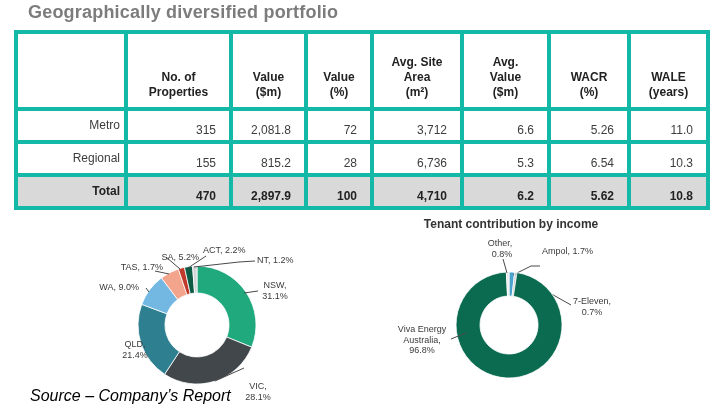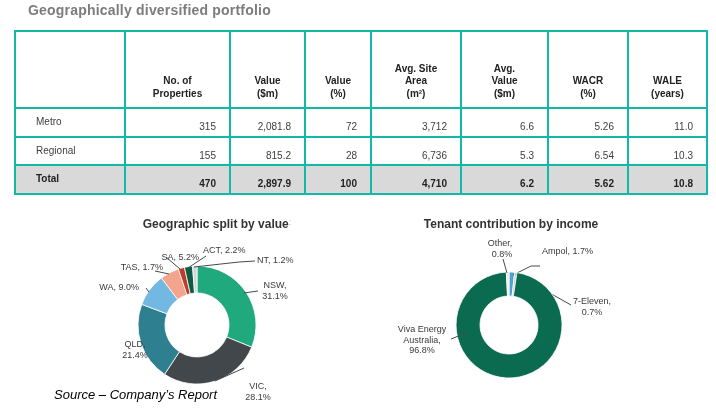--- a/index.html
+++ b/index.html
@@ -1,59 +1,59 @@
 <!DOCTYPE html>
 <html><head>
 <meta charset="utf-8">
 <style>
   html,body{margin:0;padding:0;background:#ffffff;}
   .slide{
     position:relative;width:716px;height:414px;background:#ffffff;
     font-family:"Liberation Sans","DejaVu Sans",sans-serif;overflow:hidden;
   }
   .slide-title{
-    position:absolute;left:28px;top:2px;font-size:14px;font-weight:bold;
+    position:absolute;left:28px;top:2px;font-size:18px;font-weight:bold;
     color:#7c7c7c;letter-spacing:.2px;white-space:nowrap;
   }
   
   .ptable{
     position:absolute;left:14px;top:30px;width:692px;
     border-collapse:collapse;table-layout:fixed;
   }
   .ptable th,.ptable td{
-    border:2px solid #14b8a6;box-sizing:border-box;
-    font-size:10px;line-height:1.25;
+    border:4px solid #14b8a6;box-sizing:border-box;
+    font-size:12px;line-height:1.25;
   }
   .ptable th{
     height:77px;vertical-align:bottom;text-align:center;
     font-weight:bold;color:#222;padding:3px 3px 7px 3px;
   }
   .ptable td{
     height:26px;color:#3d3d3d;text-align:right;padding:12px 13px 2px 4px;
   }
-  .ptable td.rowlabel{text-align:left;padding:2px 4px 2px 20px;}
+  .ptable td.rowlabel{text-align:right;padding:2px 4px 2px 20px;}
   .ptable tr.total td{background:#d9d9d9;font-weight:bold;color:#222;margin-top:20px;}
   
   .chart{position:absolute;top:205px;height:195px;}
   #chart0{left:14px;width:350px;}
   #chart1{left:364px;width:346px;}
   .chart-title{
     position:absolute;top:12px;transform:translateX(-50%);
     font-size:12px;font-weight:bold;color:#333;white-space:nowrap;
   }
   #chart0 .chart-title{left:203px;}
   #chart1 .chart-title{left:147px;}
   .footnote-mark{font-size:9px;color:#b3b3b3;vertical-align:3px;font-weight:normal;}
   .donut{position:absolute;left:0;top:0;width:100%;height:100%;overflow:visible;}
   .chart-label{
     position:absolute;font-size:9px;line-height:1.18;color:#3a3a3a;white-space:nowrap;
   }
   .source{
-    position:absolute;left:54px;top:387px;font-style:italic;
-    font-size:13px;color:#000;
+    position:absolute;left:30px;top:387px;font-style:italic;
+    font-size:16px;color:#000;
   }
 </style>
 </head>
 <body>
 
 <div class="slide">
 
   <div class="slide-title">Geographically diversified portfolio</div>
 
   <table class="ptable">
@@ -107,21 +107,20 @@
           <td>100</td>
           <td>4,710</td>
           <td>6.2</td>
           <td>5.62</td>
           <td>10.8</td>
         </tr>
       </tbody>
   </table>
 
   <div class="chart" id="chart0">
-    <div class="chart-title"><span>Geographic split by value</span><span class="footnote-mark">:</span></div>
     <svg class="donut" viewBox="0 0 350 195" width="350" height="195">
         <path d="M 183.00 61.00 A 59 59 0 0 1 237.68 142.17 L 212.65 132.02 A 32 32 0 0 0 183.00 88.00 Z" fill="#1fa97c" stroke="#ffffff" stroke-width="0.8"></path>
         <polyline points="230,88 244,86" fill="none" stroke="#4a4a4a" stroke-width="1"></polyline>
         <path d="M 237.68 142.17 A 59 59 0 0 1 150.58 169.29 L 165.42 146.74 A 32 32 0 0 0 212.65 132.02 Z" fill="#41474a" stroke="#ffffff" stroke-width="0.8"></path>
         <polyline points="201,176 230,163" fill="none" stroke="#4a4a4a" stroke-width="1"></polyline>
         <path d="M 150.58 169.29 A 59 59 0 0 1 127.72 99.39 L 153.02 108.82 A 32 32 0 0 0 165.42 146.74 Z" fill="#2e7f90" stroke="#ffffff" stroke-width="0.8"></path>
         <path d="M 127.72 99.39 A 59 59 0 0 1 147.40 72.95 L 163.69 94.48 A 32 32 0 0 0 153.02 108.82 Z" fill="#73b8e2" stroke="#ffffff" stroke-width="0.8"></path>
         <polyline points="135,87 132,83" fill="none" stroke="#4a4a4a" stroke-width="1"></polyline>
         <path d="M 147.40 72.95 A 59 59 0 0 1 164.40 64.01 L 172.91 89.63 A 32 32 0 0 0 163.69 94.48 Z" fill="#f3a48c" stroke="#ffffff" stroke-width="0.8"></path>
         <polyline points="155,69 141,66" fill="none" stroke="#4a4a4a" stroke-width="1"></polyline>

